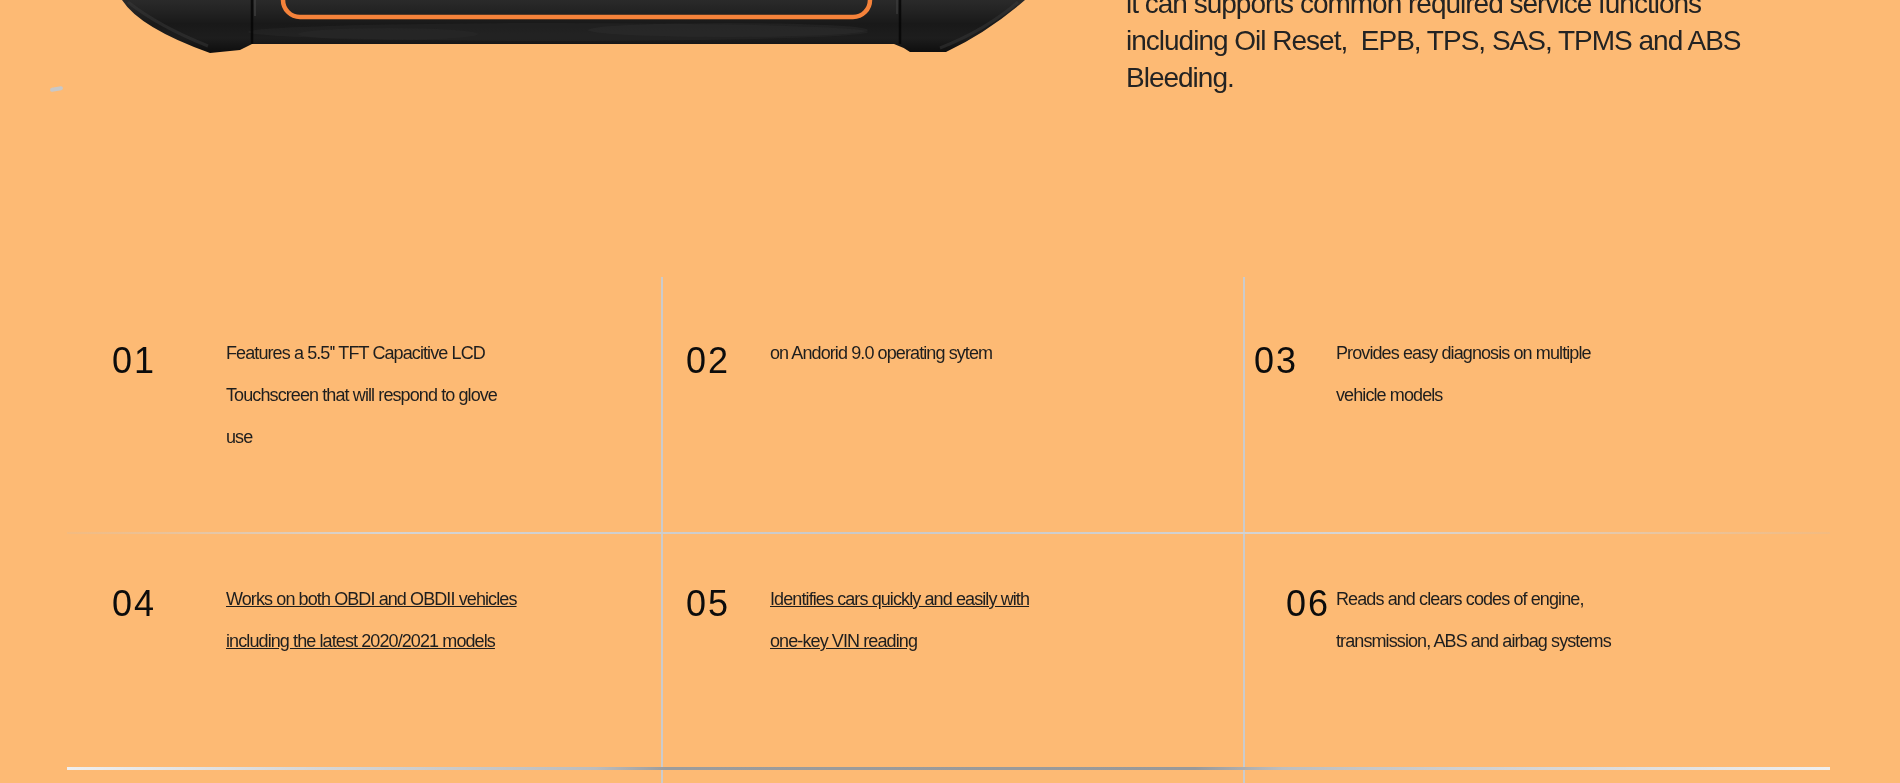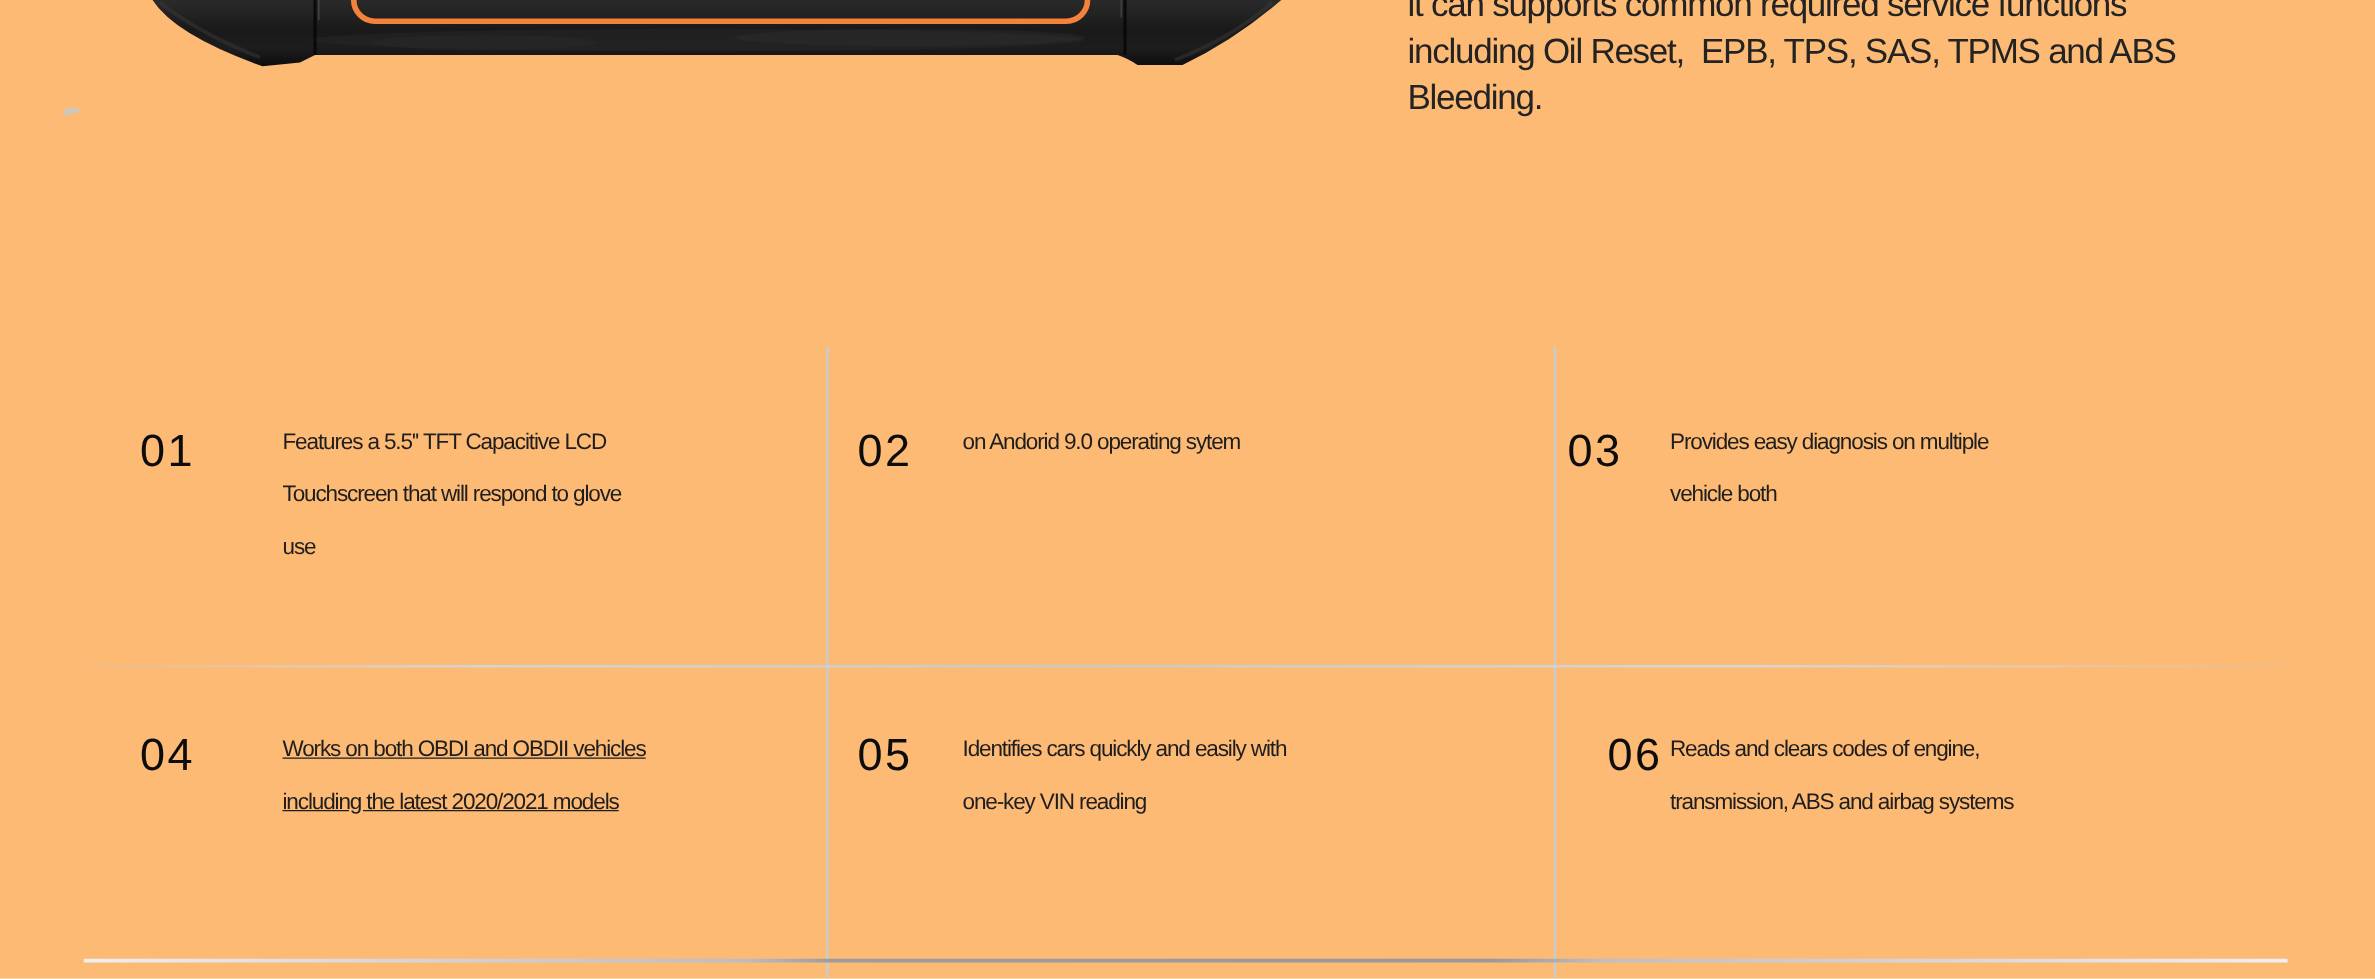--- a/index.html
+++ b/index.html
@@ -103,31 +103,31 @@
   </div>
 
   <div class="feat-number" style="left:686px;top:337px;">02</div>
   <div class="feat-text" style="left:770px;top:332px;">
     <div class="fline">on Andorid 9.0 operating sytem</div>
   </div>
 
   <div class="feat-number" style="left:1254px;top:337px;">03</div>
   <div class="feat-text" style="left:1336px;top:332px;">
     <div class="fline">Provides easy diagnosis on multiple</div>
-    <div class="fline">vehicle both</div>
+    <div class="fline">vehicle models</div>
   </div>
 
   <div class="feat-number" style="left:112px;top:580px;">04</div>
   <div class="feat-text" style="left:226px;top:578px;text-decoration:underline;">
     <div class="fline">Works on both OBDI and OBDII vehicles</div>
     <div class="fline">including the latest 2020/2021 models</div>
   </div>
 
   <div class="feat-number" style="left:686px;top:580px;">05</div>
-  <div class="feat-text" style="left:770px;top:578px;">
+  <div class="feat-text" style="left:770px;top:578px;text-decoration:underline;">
     <div class="fline">Identifies cars quickly and easily with</div>
     <div class="fline">one-key VIN reading</div>
   </div>
 
   <div class="feat-number" style="left:1254px;top:580px;margin-left:32px;">06</div>
   <div class="feat-text" style="left:1336px;top:578px;">
     <div class="fline">Reads and clears codes of engine,</div>
     <div class="fline">transmission, ABS and airbag systems</div>
   </div>
 

